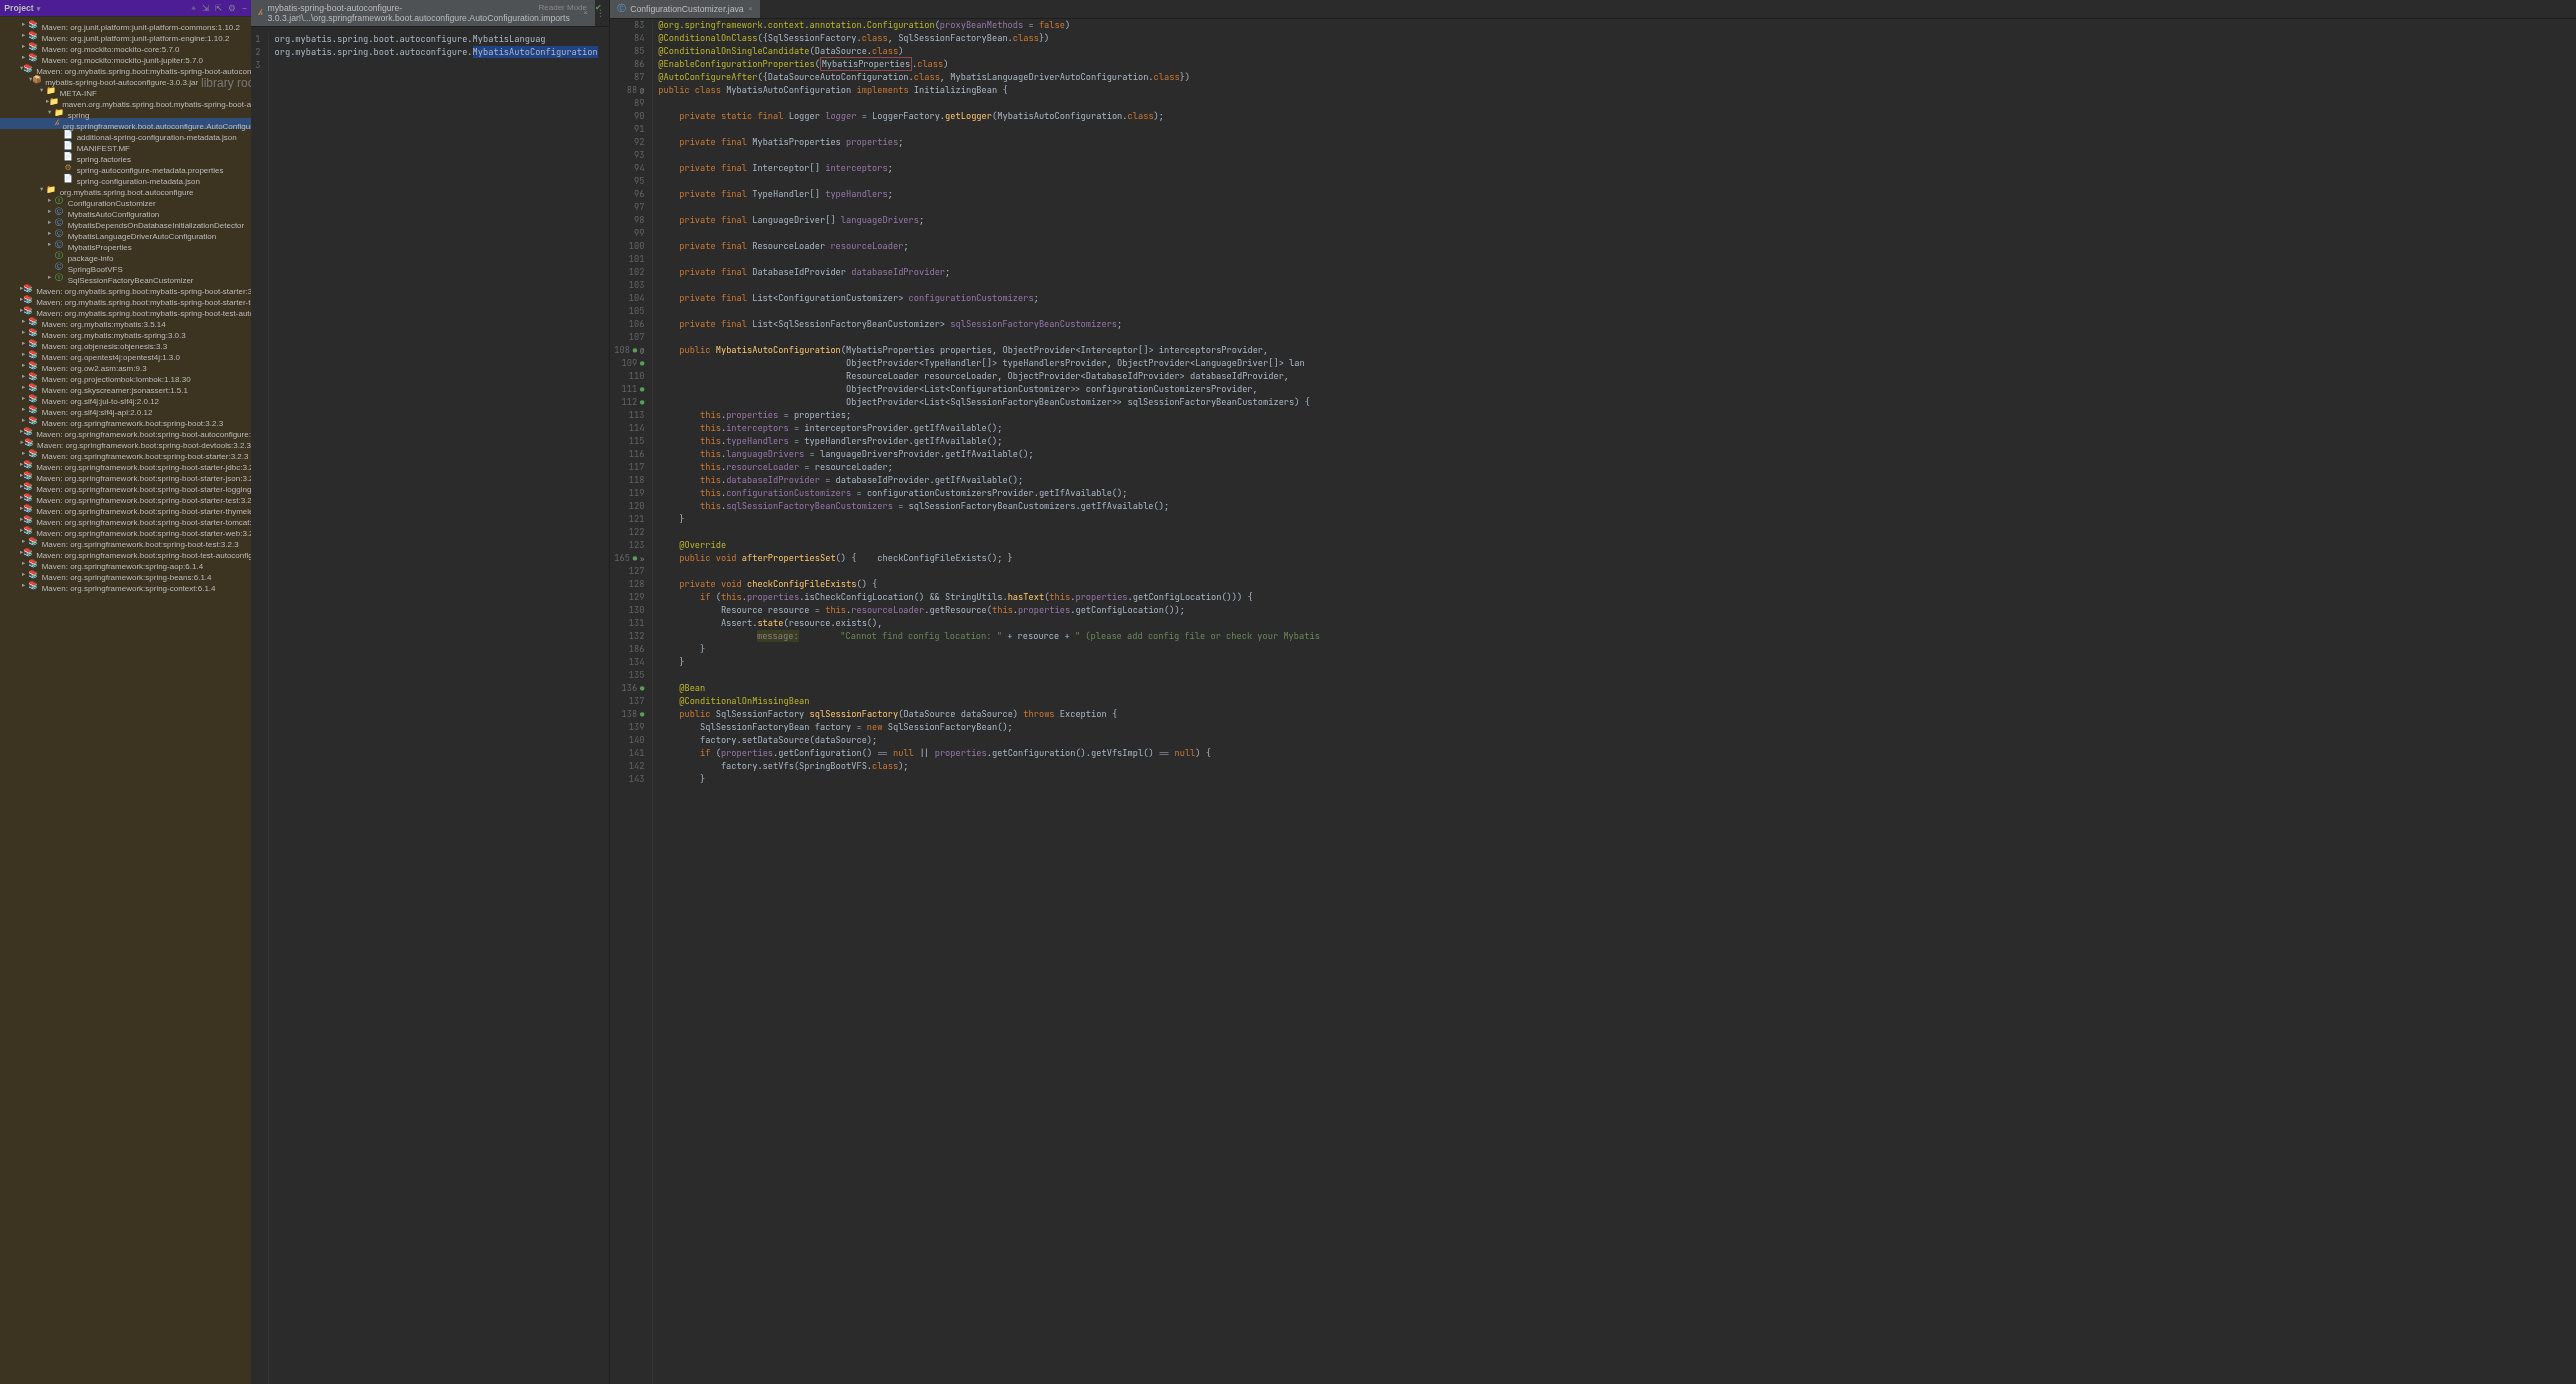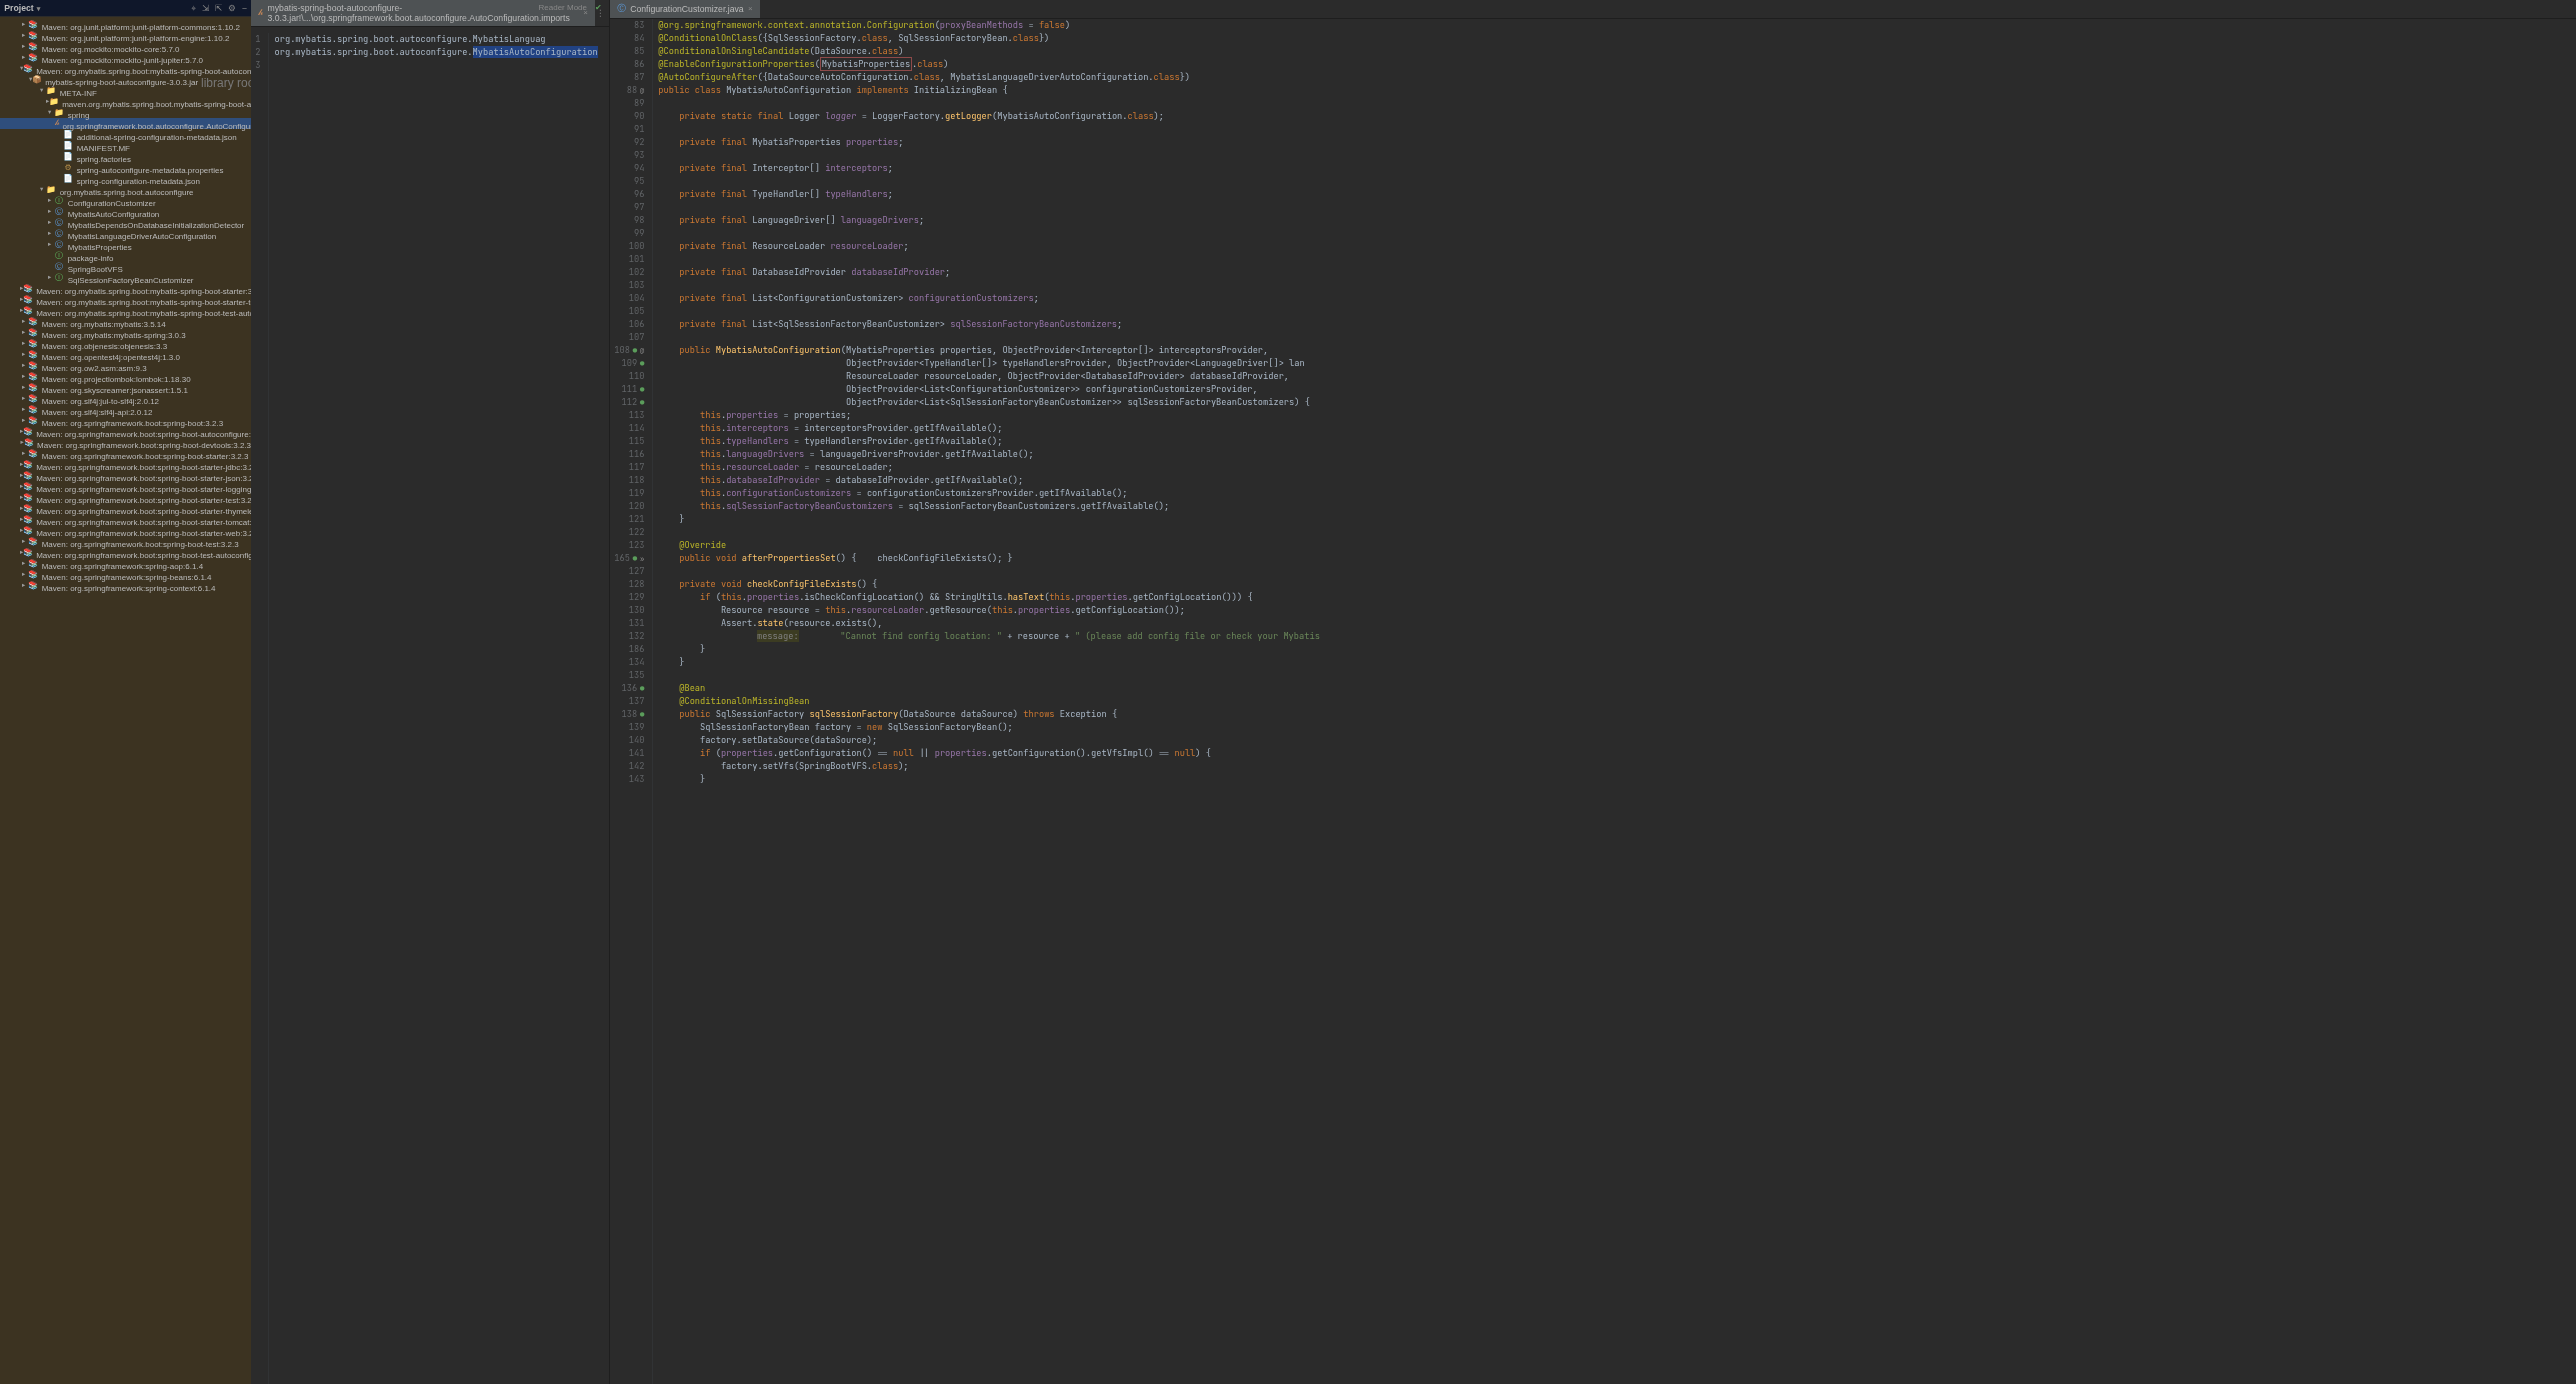--- a/index.html
+++ b/index.html
@@ -18,21 +18,21 @@
   background: #3c3321;
   display: flex;
   flex-direction: column;
   flex-shrink: 0;
 }
 .sidebar-header {
   display: flex;
   align-items: center;
   height: 17.4px;
   padding: 0 4.3px;
-  background: #0f172a;
+  background: #4c1d95;
   border-bottom: 0.7px solid #2b2b2b;
 }
 .sidebar-title { color: #bbb; font-weight: 600; font-size: 8.7px; }
 .sidebar-title .caret { margin-left: 2.9px; color: #888; font-size: 7.2px; }
 .sidebar-actions { margin-left: auto; display: flex; gap: 5.8px; color: #888; }
 .sidebar-actions span { cursor: pointer; font-size: 8.7px; }
 .tree { flex: 1; overflow-y: auto; overflow-x: hidden; padding-top: 1.4px; }
 .tree-row {
   display: flex;
   align-items: center;

